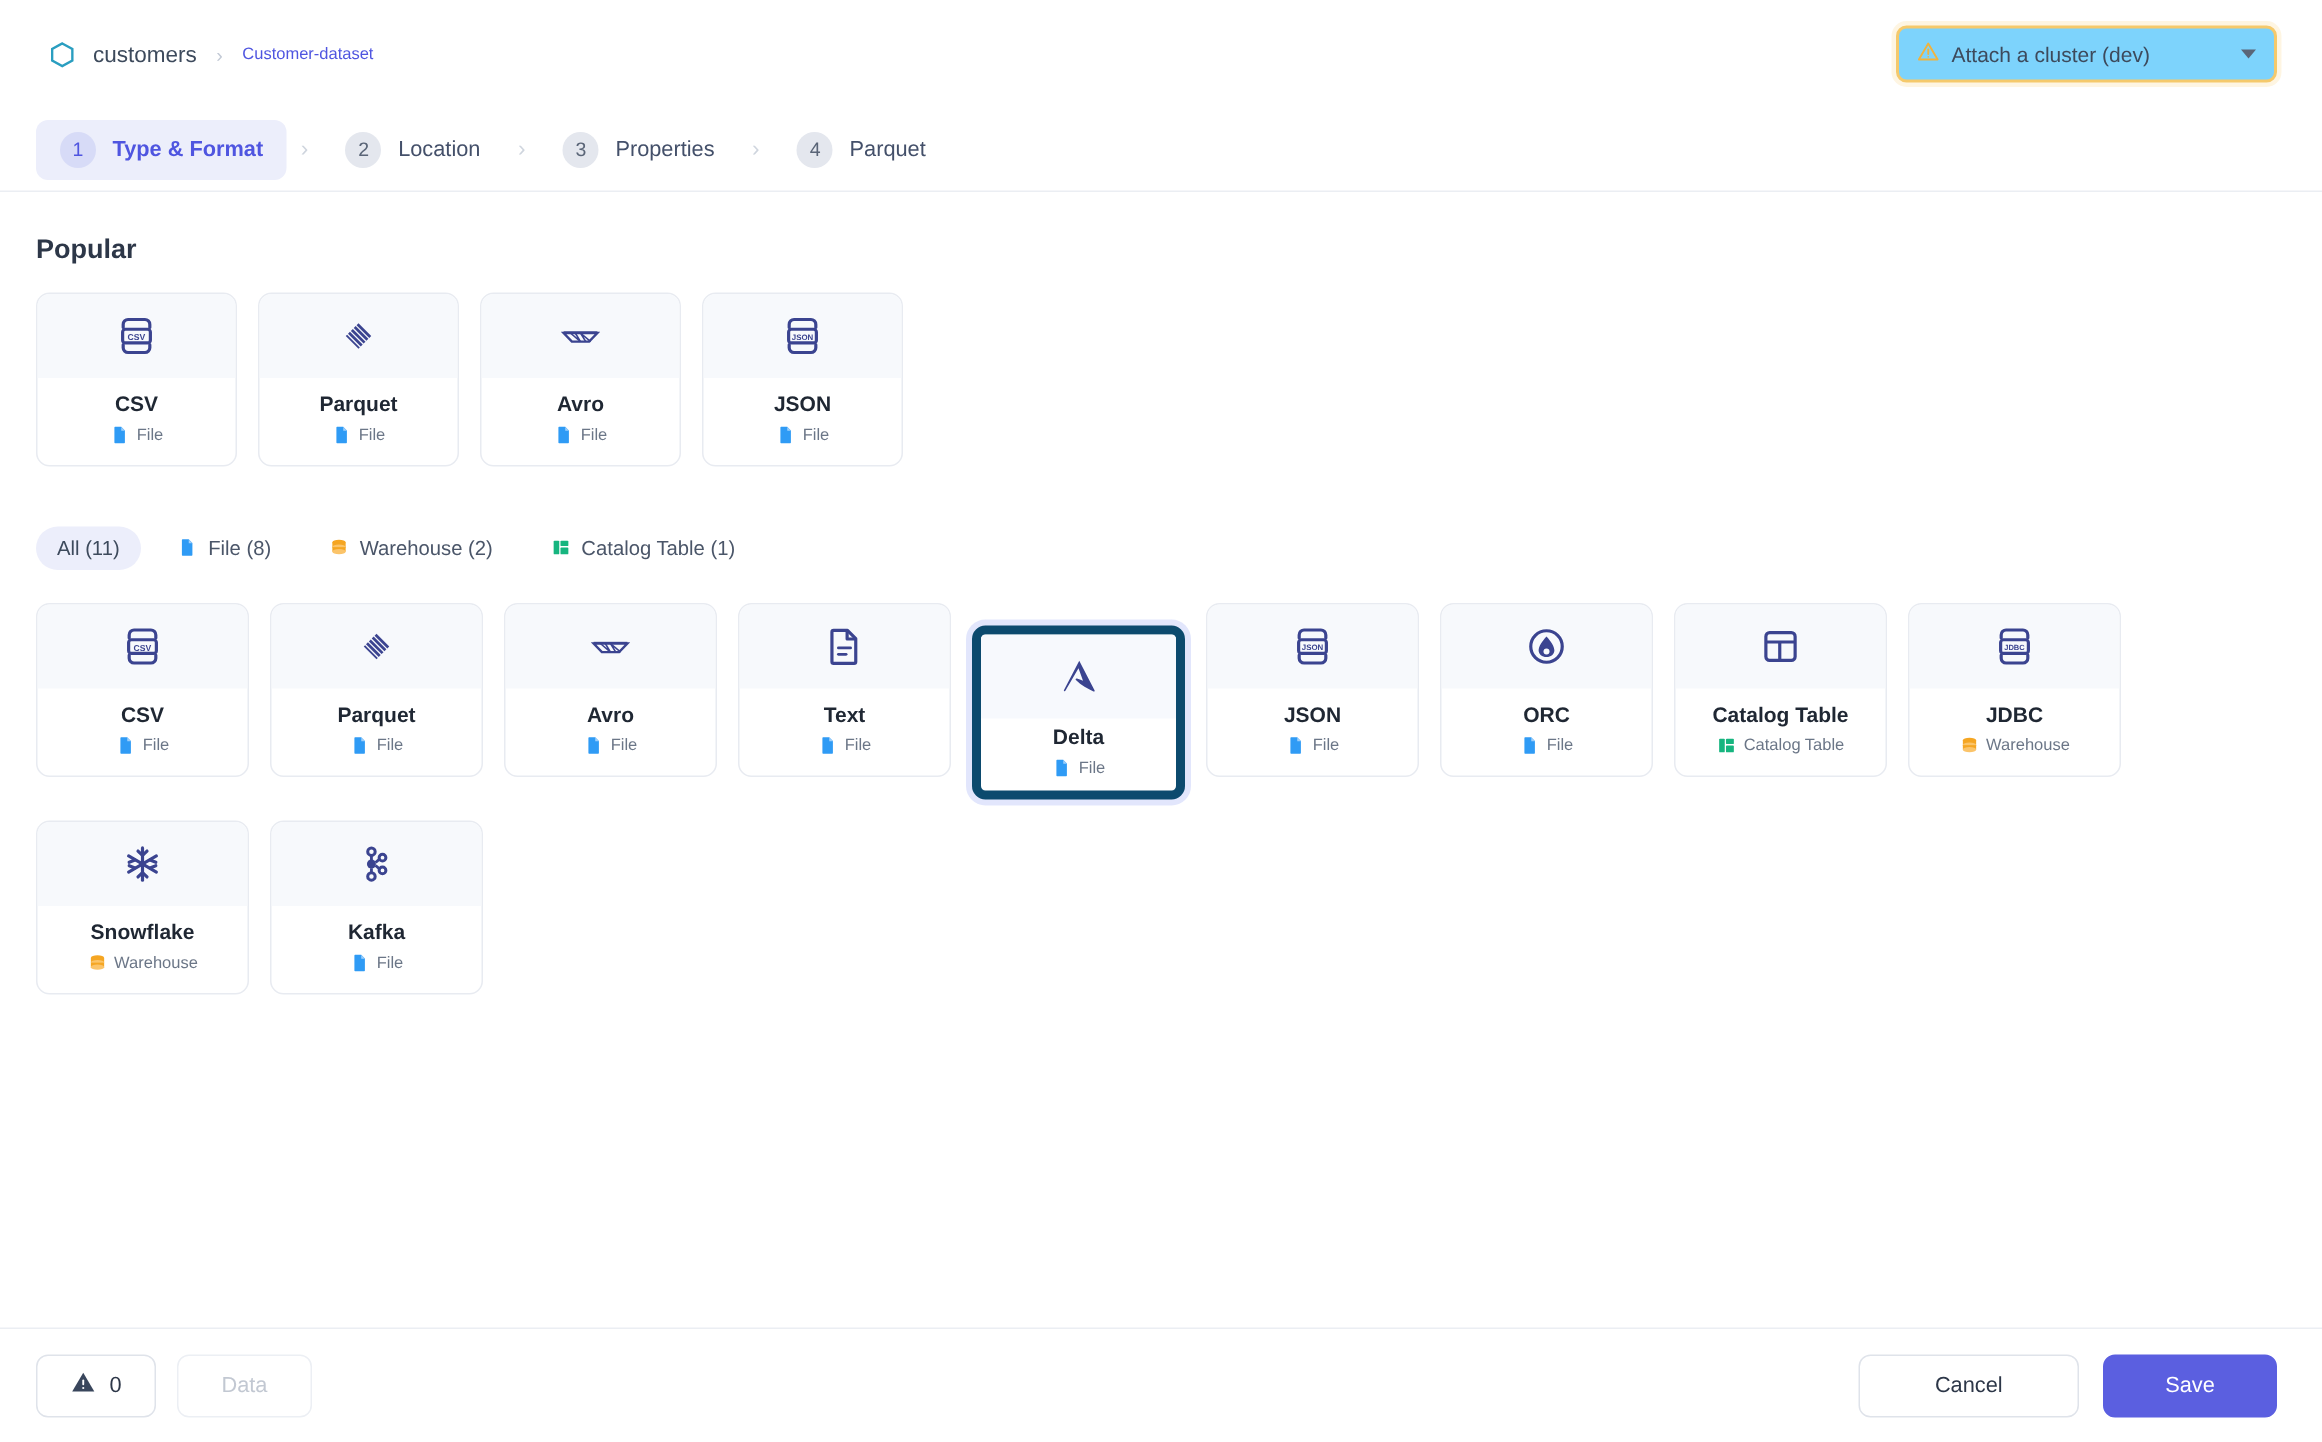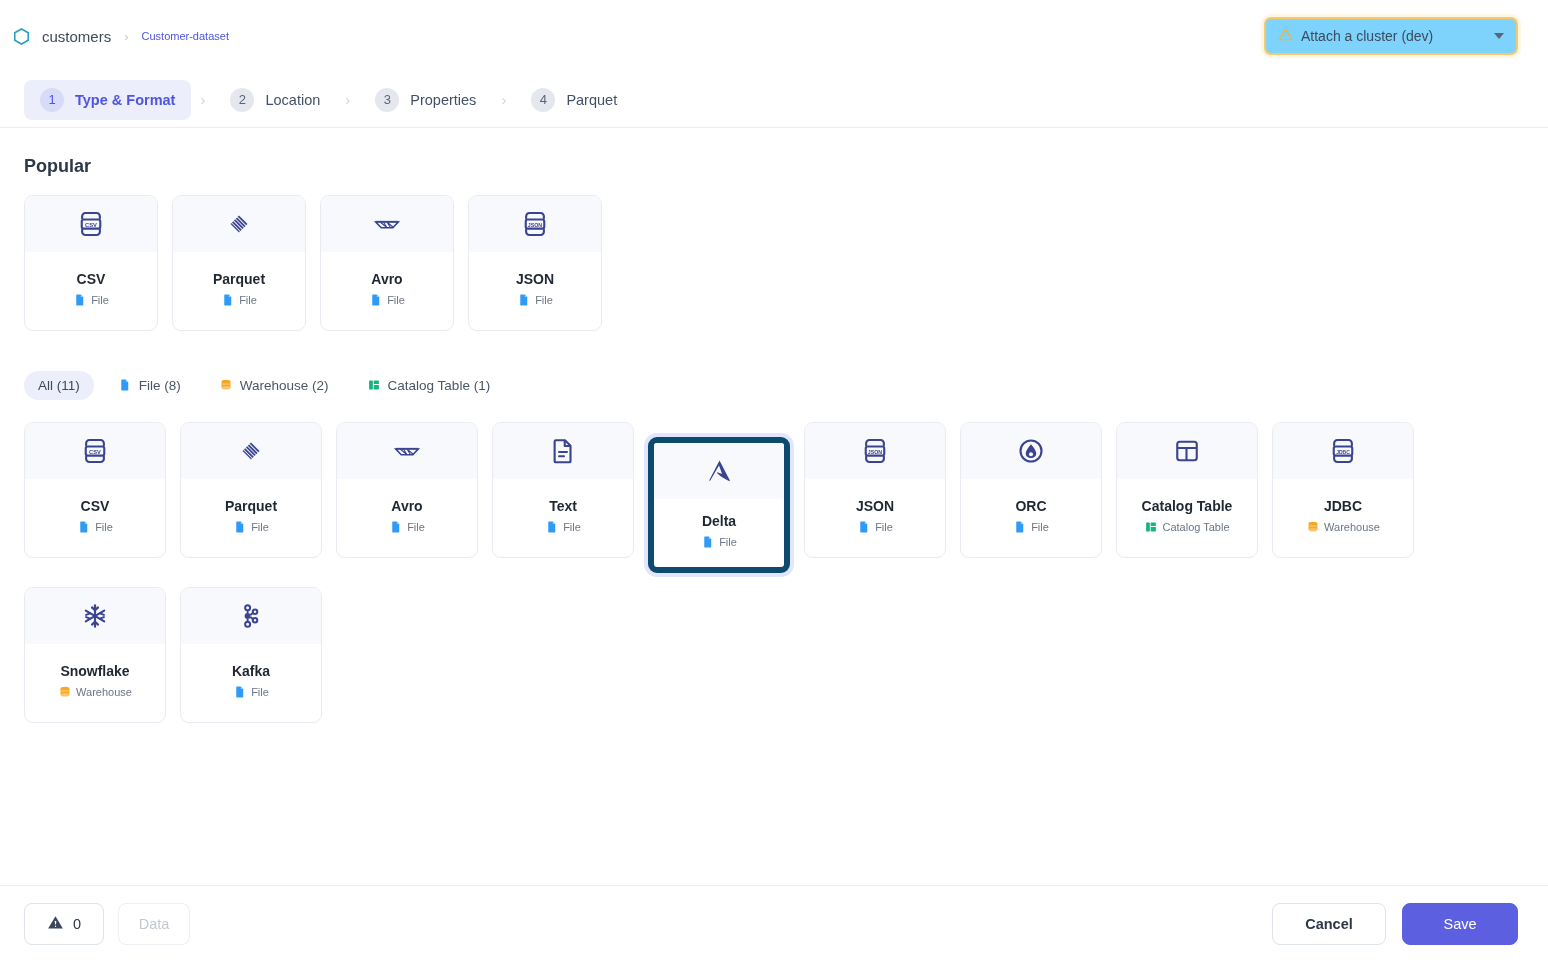--- a/index.html
+++ b/index.html
@@ -9,21 +9,21 @@
     font-family: "Liberation Sans", sans-serif;
     color: #2d3748;
     overflow: hidden;
   }
   .app { position: relative; width: 1548px; height: 961px; display: flex; flex-direction: column; }
 
   
   .topbar {
     height: 72px; flex: 0 0 72px;
     display: flex; align-items: center; justify-content: space-between;
-    padding: 0 30px 0 12px;
+    padding: 0 30px 0 32px;
   }
   .breadcrumb { display: flex; align-items: center; gap: 11px; font-size: 15px; }
   .bc-hex { width: 19px; height: 19px; display: block; }
   .bc-root { color: #3d4a5c; font-size: 15px; }
   .bc-sep { color: #c3cad6; font-size: 13px; margin: 0 2px; }
   .bc-current { color: #4f55e0; font-size: 11px; }
 
   .cluster-select {
     width: 254px; height: 38px;
     border: 2px solid #f5c96b; border-radius: 7px;
@@ -58,21 +58,21 @@
   .step.active .step-label { color: #4f55e0; font-weight: bold; }
   .step-arrow { color: #cfd5de; font-size: 15px; padding: 0 9px; }
 
   
   .body { flex: 1; padding: 28px 24px 0 24px; overflow: hidden; }
   .section-title { font-size: 18px; font-weight: bold; color: #2d3748; margin-bottom: 18px; }
 
   .card-row { display: flex; gap: 14px; flex-wrap: wrap; }
 
   .fmt-card {
-    width: 134px; height: 136px;
+    width: 134px; height: 116px;
     border: 1px solid #e8ebf1; border-radius: 9px;
     background: #ffffff;
     display: flex; flex-direction: column;
     overflow: hidden;
   }
   .fmt-card.popular { width: 134px; }
   .fmt-card.selected {
     border: 6px solid #0c4a6e;
     box-shadow: 0 0 0 4px rgba(180,190,248,.38);
     margin-top: 15px;
@@ -116,23 +116,23 @@
   .footer-left { display: flex; align-items: center; gap: 14px; }
   .btn {
     height: 42px; border-radius: 8px; border: 1px solid #dfe3ea;
     background: #ffffff; font-size: 14.5px; color: #2d3748;
     display: flex; align-items: center; justify-content: center;
     padding: 0 22px;
   }
   .btn-warn { width: 80px; gap: 9px; padding: 0; }
   .warn-tri { width: 17px; height: 17px; }
   .warn-count { font-size: 14.5px; color: #2d3748; }
-  .btn-data { width: 72px; color: #c2c8d2; border-color: #eceff4; }
+  .btn-data { width: 90px; color: #c2c8d2; border-color: #eceff4; }
   .footer-right { display: flex; align-items: center; gap: 16px; }
-  .btn-cancel { width: 114px; font-weight: bold; }
+  .btn-cancel { width: 147px; }
   .btn-save {
     width: 116px; background: #5b5fe0; border-color: #5b5fe0; color: #ffffff;
   }
 </style>
 </head>
 <body>
 
 <div class="app">
 
   <div class="topbar">

